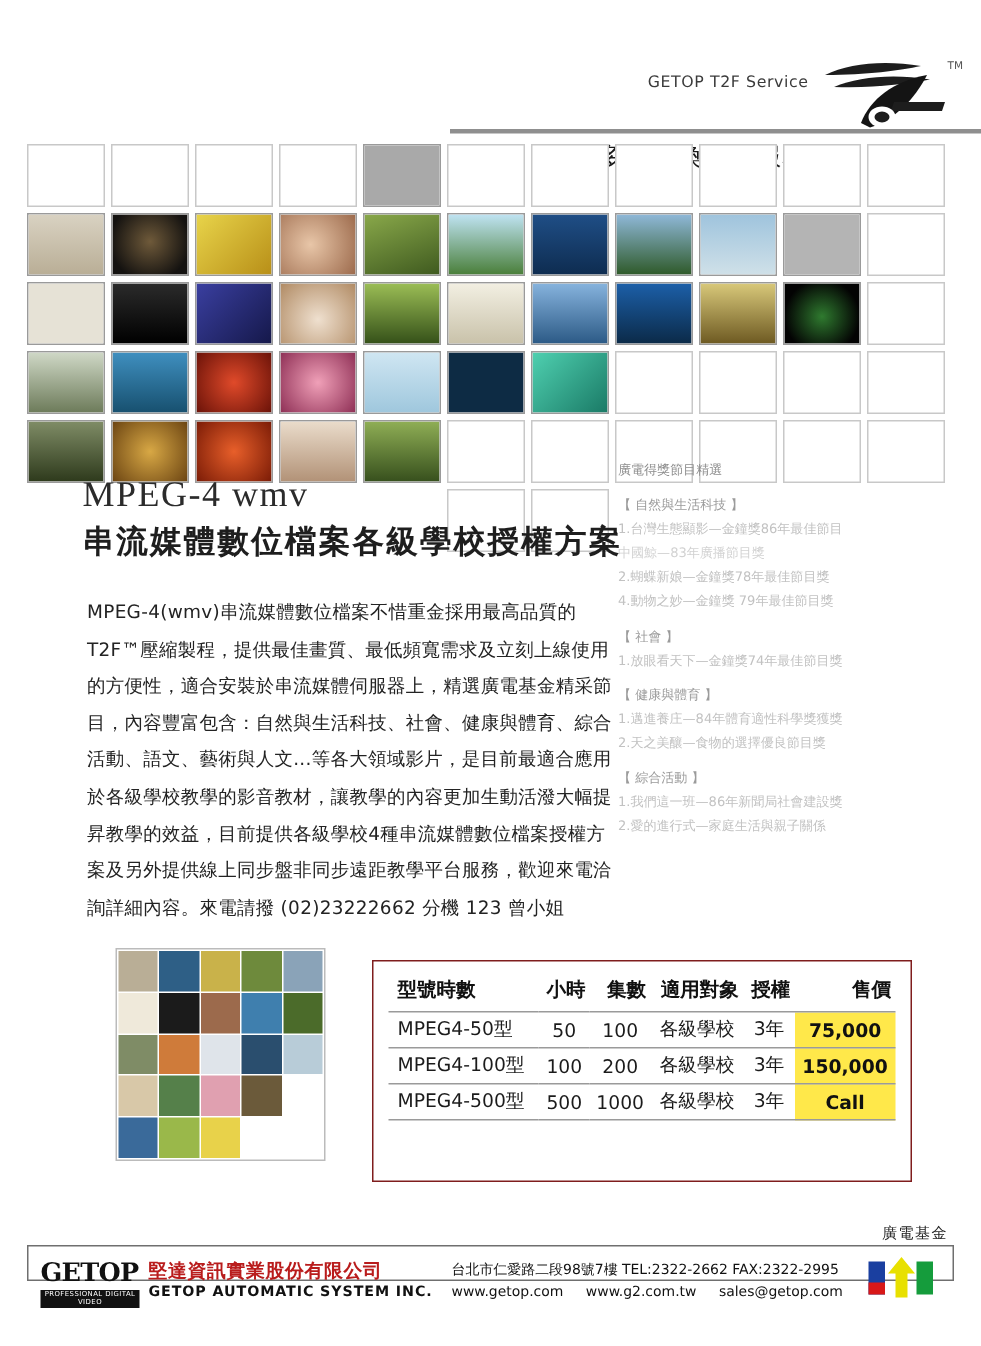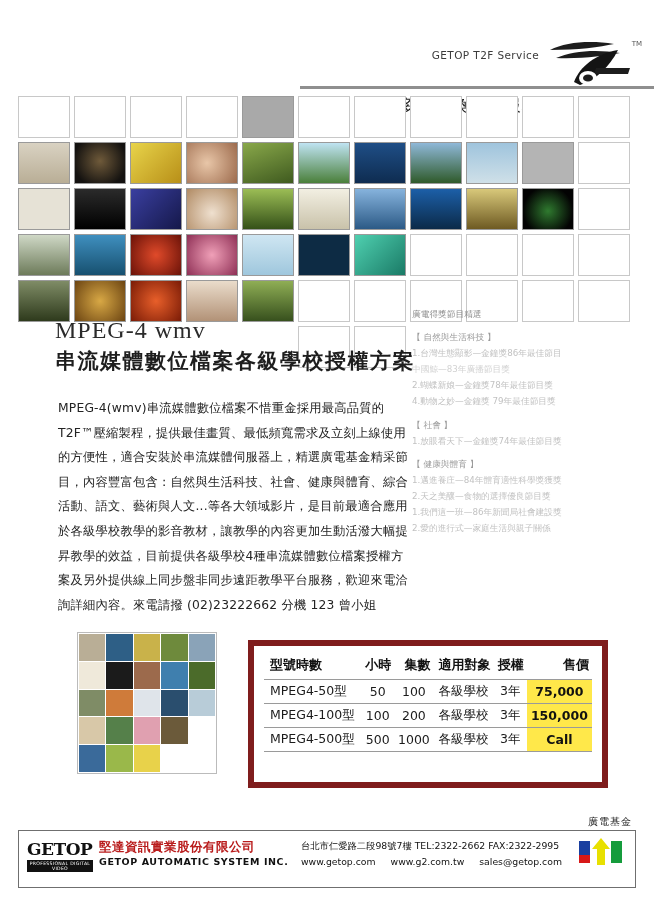--- a/index.html
+++ b/index.html
@@ -142,21 +142,21 @@
     gap: 1px;
     padding: 1px;
   }
   .mosaic div { width: 100%; height: 100%; }
 
   
   .pricebox {
     position: absolute;
     left: 248px; top: 640px;
     width: 360px; height: 148px;
-    border: 6px solid #7f1d1d;
+    border: 1px solid #7f1d1d;
     background: #fff;
     padding: 8px 10px 0 10px;
   }
   .pricebox table {
     border-collapse: collapse;
     width: 100%;
     font-size: 12.5px;
   }
   .pricebox th {
     font-weight: bold;
@@ -186,21 +186,21 @@
   .foundation-label {
     position: absolute;
     right: 22px; top: 815px;
     font-size: 10px;
     color: #222;
     letter-spacing: 1px;
   }
   .footer-bar {
     position: absolute;
     left: 18px; top: 830px;
-    width: 618px; height: 58px;
+    width: 618px; height: 24px;
     border: 1px solid #6f6f6f;
     background: #fff;
   }
   .getop-logo {
     position: absolute;
     left: 8px; top: 8px;
     width: 66px;
   }
   .getop-word {
     font-family: "DejaVu Serif", "Liberation Serif", serif;
@@ -445,20 +445,21 @@
   <div class="aw-item">2.蝴蝶新娘—金鐘獎78年最佳節目獎</div>
   <div class="aw-item">4.動物之妙—金鐘獎 79年最佳節目獎</div>
 
   <div class="aw-head">【 社會 】</div>
   <div class="aw-item">1.放眼看天下—金鐘獎74年最佳節目獎</div>
 
   <div class="aw-head">【 健康與體育 】</div>
   <div class="aw-item">1.邁進養庄—84年體育適性科學獎獲獎</div>
   <div class="aw-item">2.天之美釀—食物的選擇優良節目獎</div>
 
+  <div class="aw-head">【 綜合活動 】</div>
   <div class="aw-item">1.我們這一班—86年新聞局社會建設獎</div>
   <div class="aw-item">2.愛的進行式—家庭生活與親子關係</div>
 </div>
 
 <div class="mosaic">
   <div style="background:#b9ae96"></div>
   <div style="background:#2e5f86"></div>
   <div style="background:#c9b24a"></div>
   <div style="background:#6e8a3c"></div>
   <div style="background:#8aa3b8"></div>

